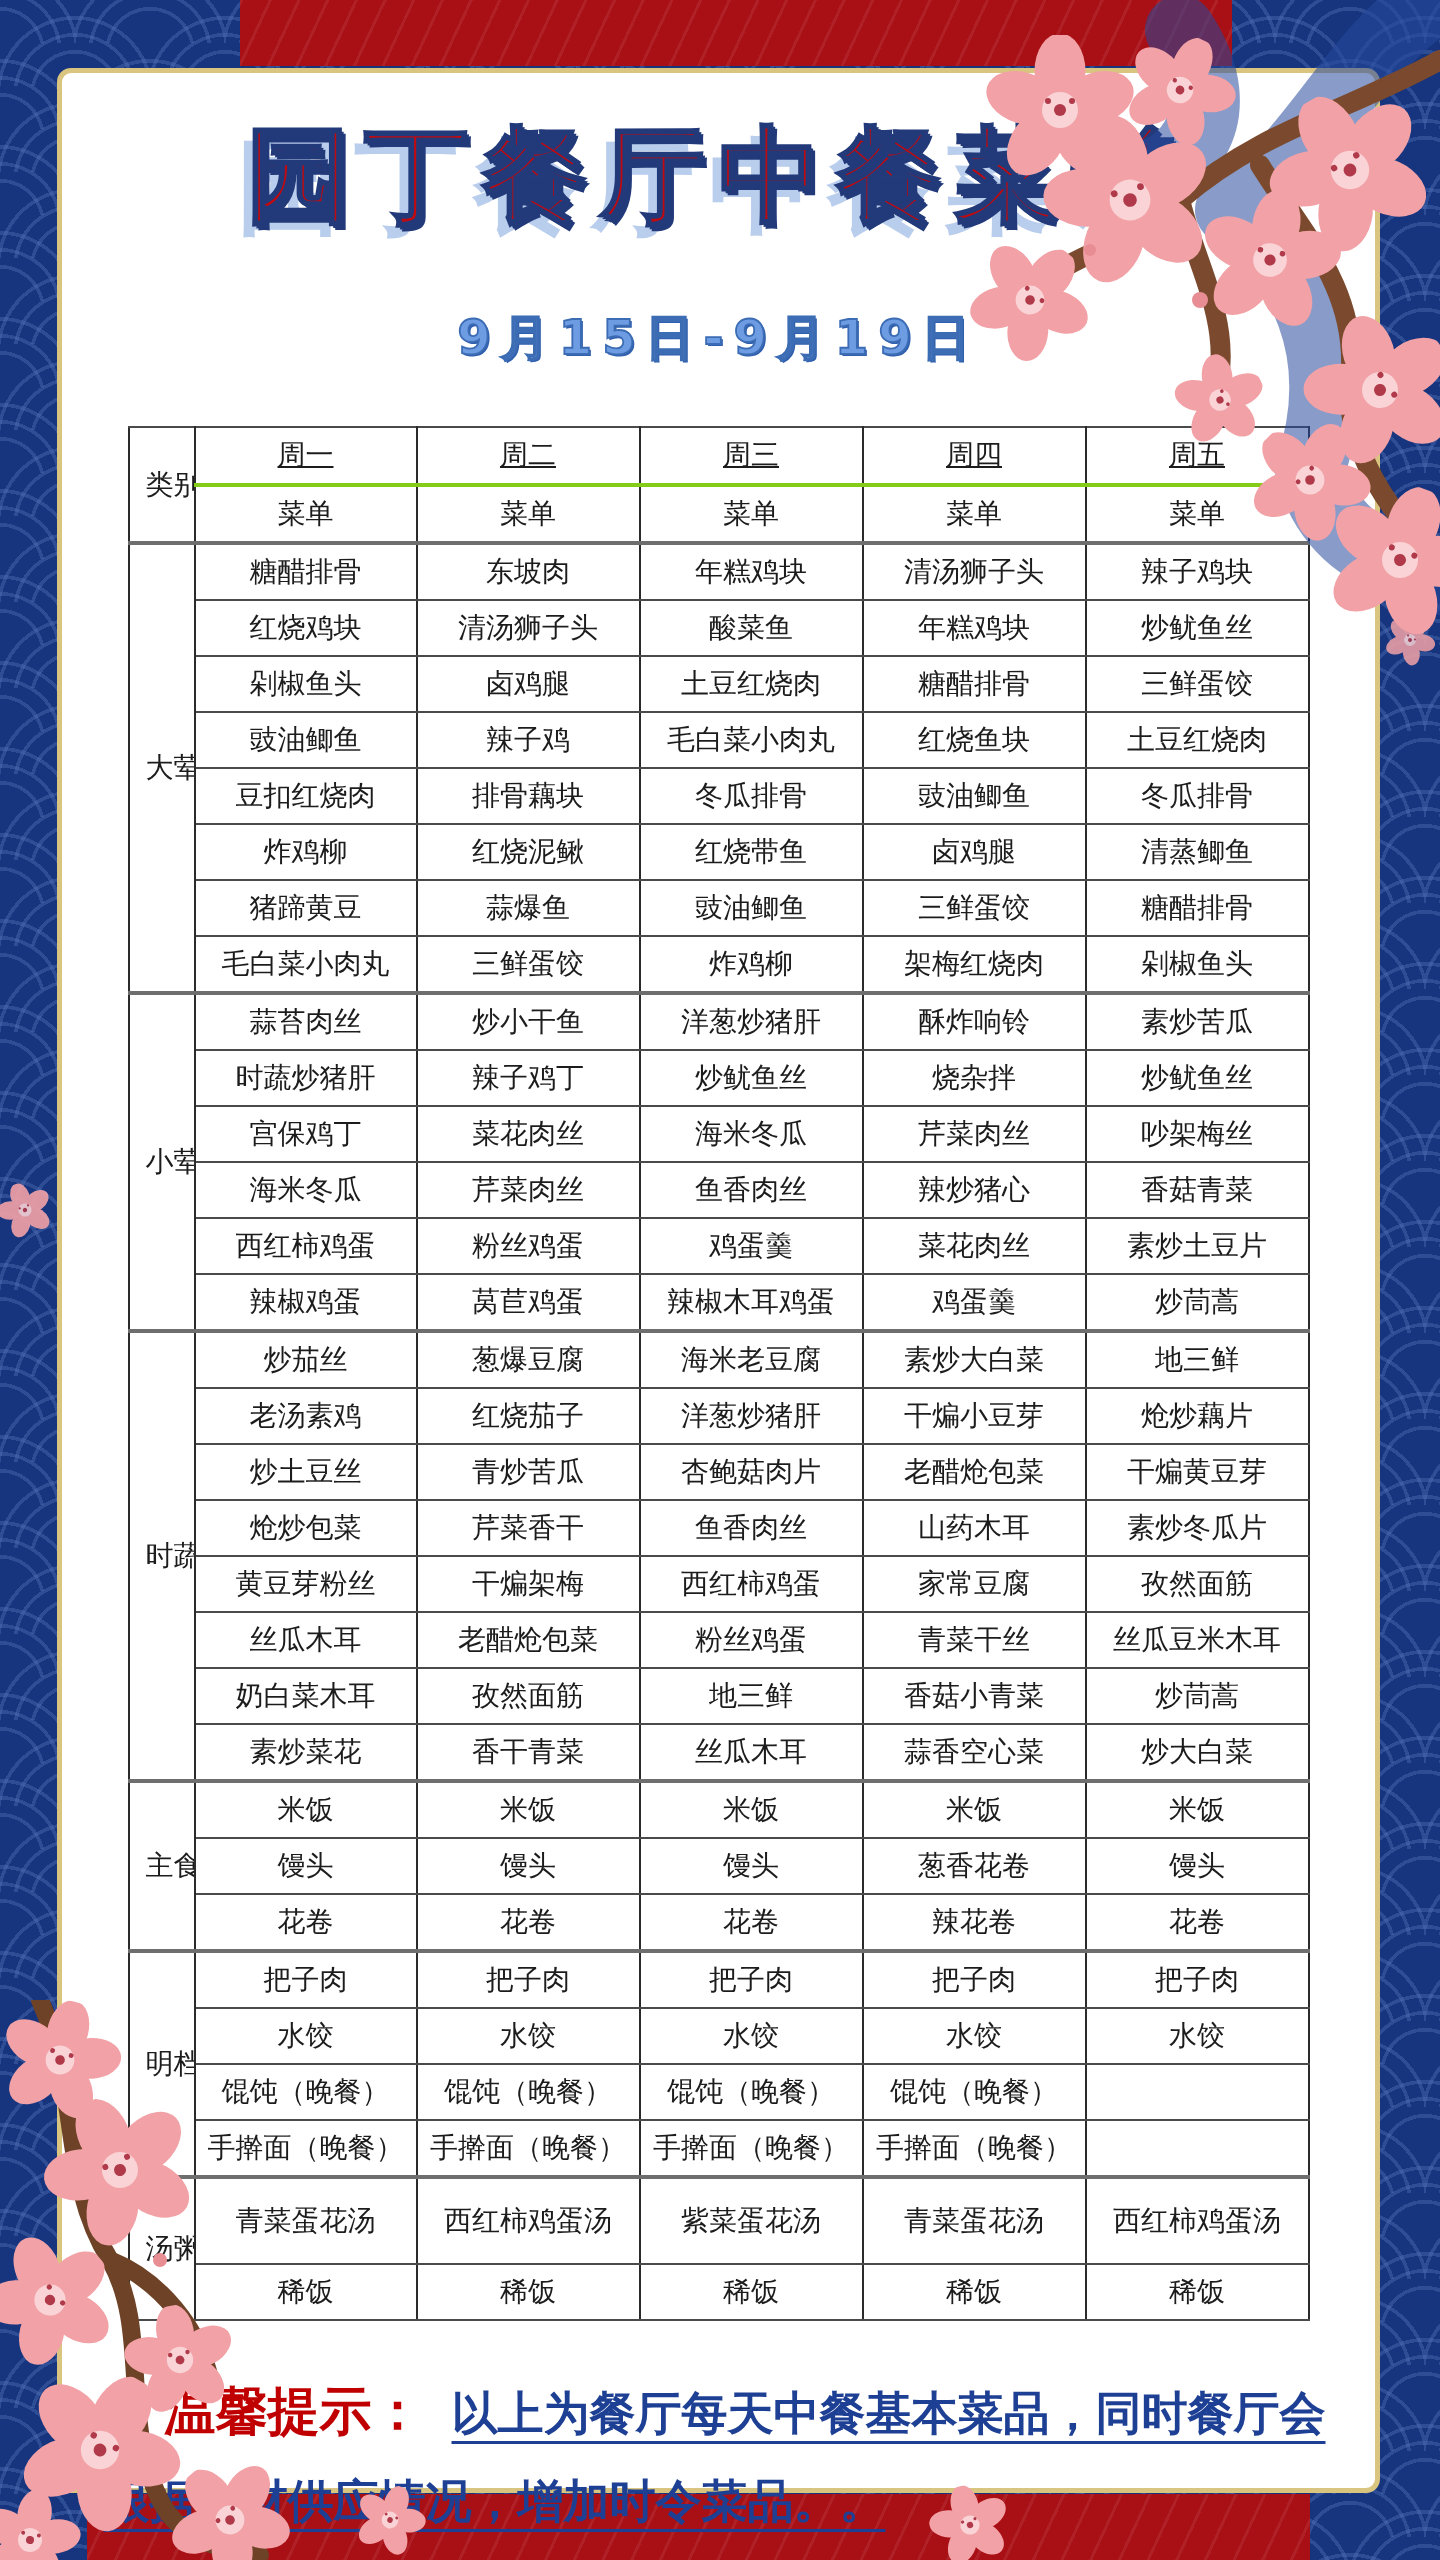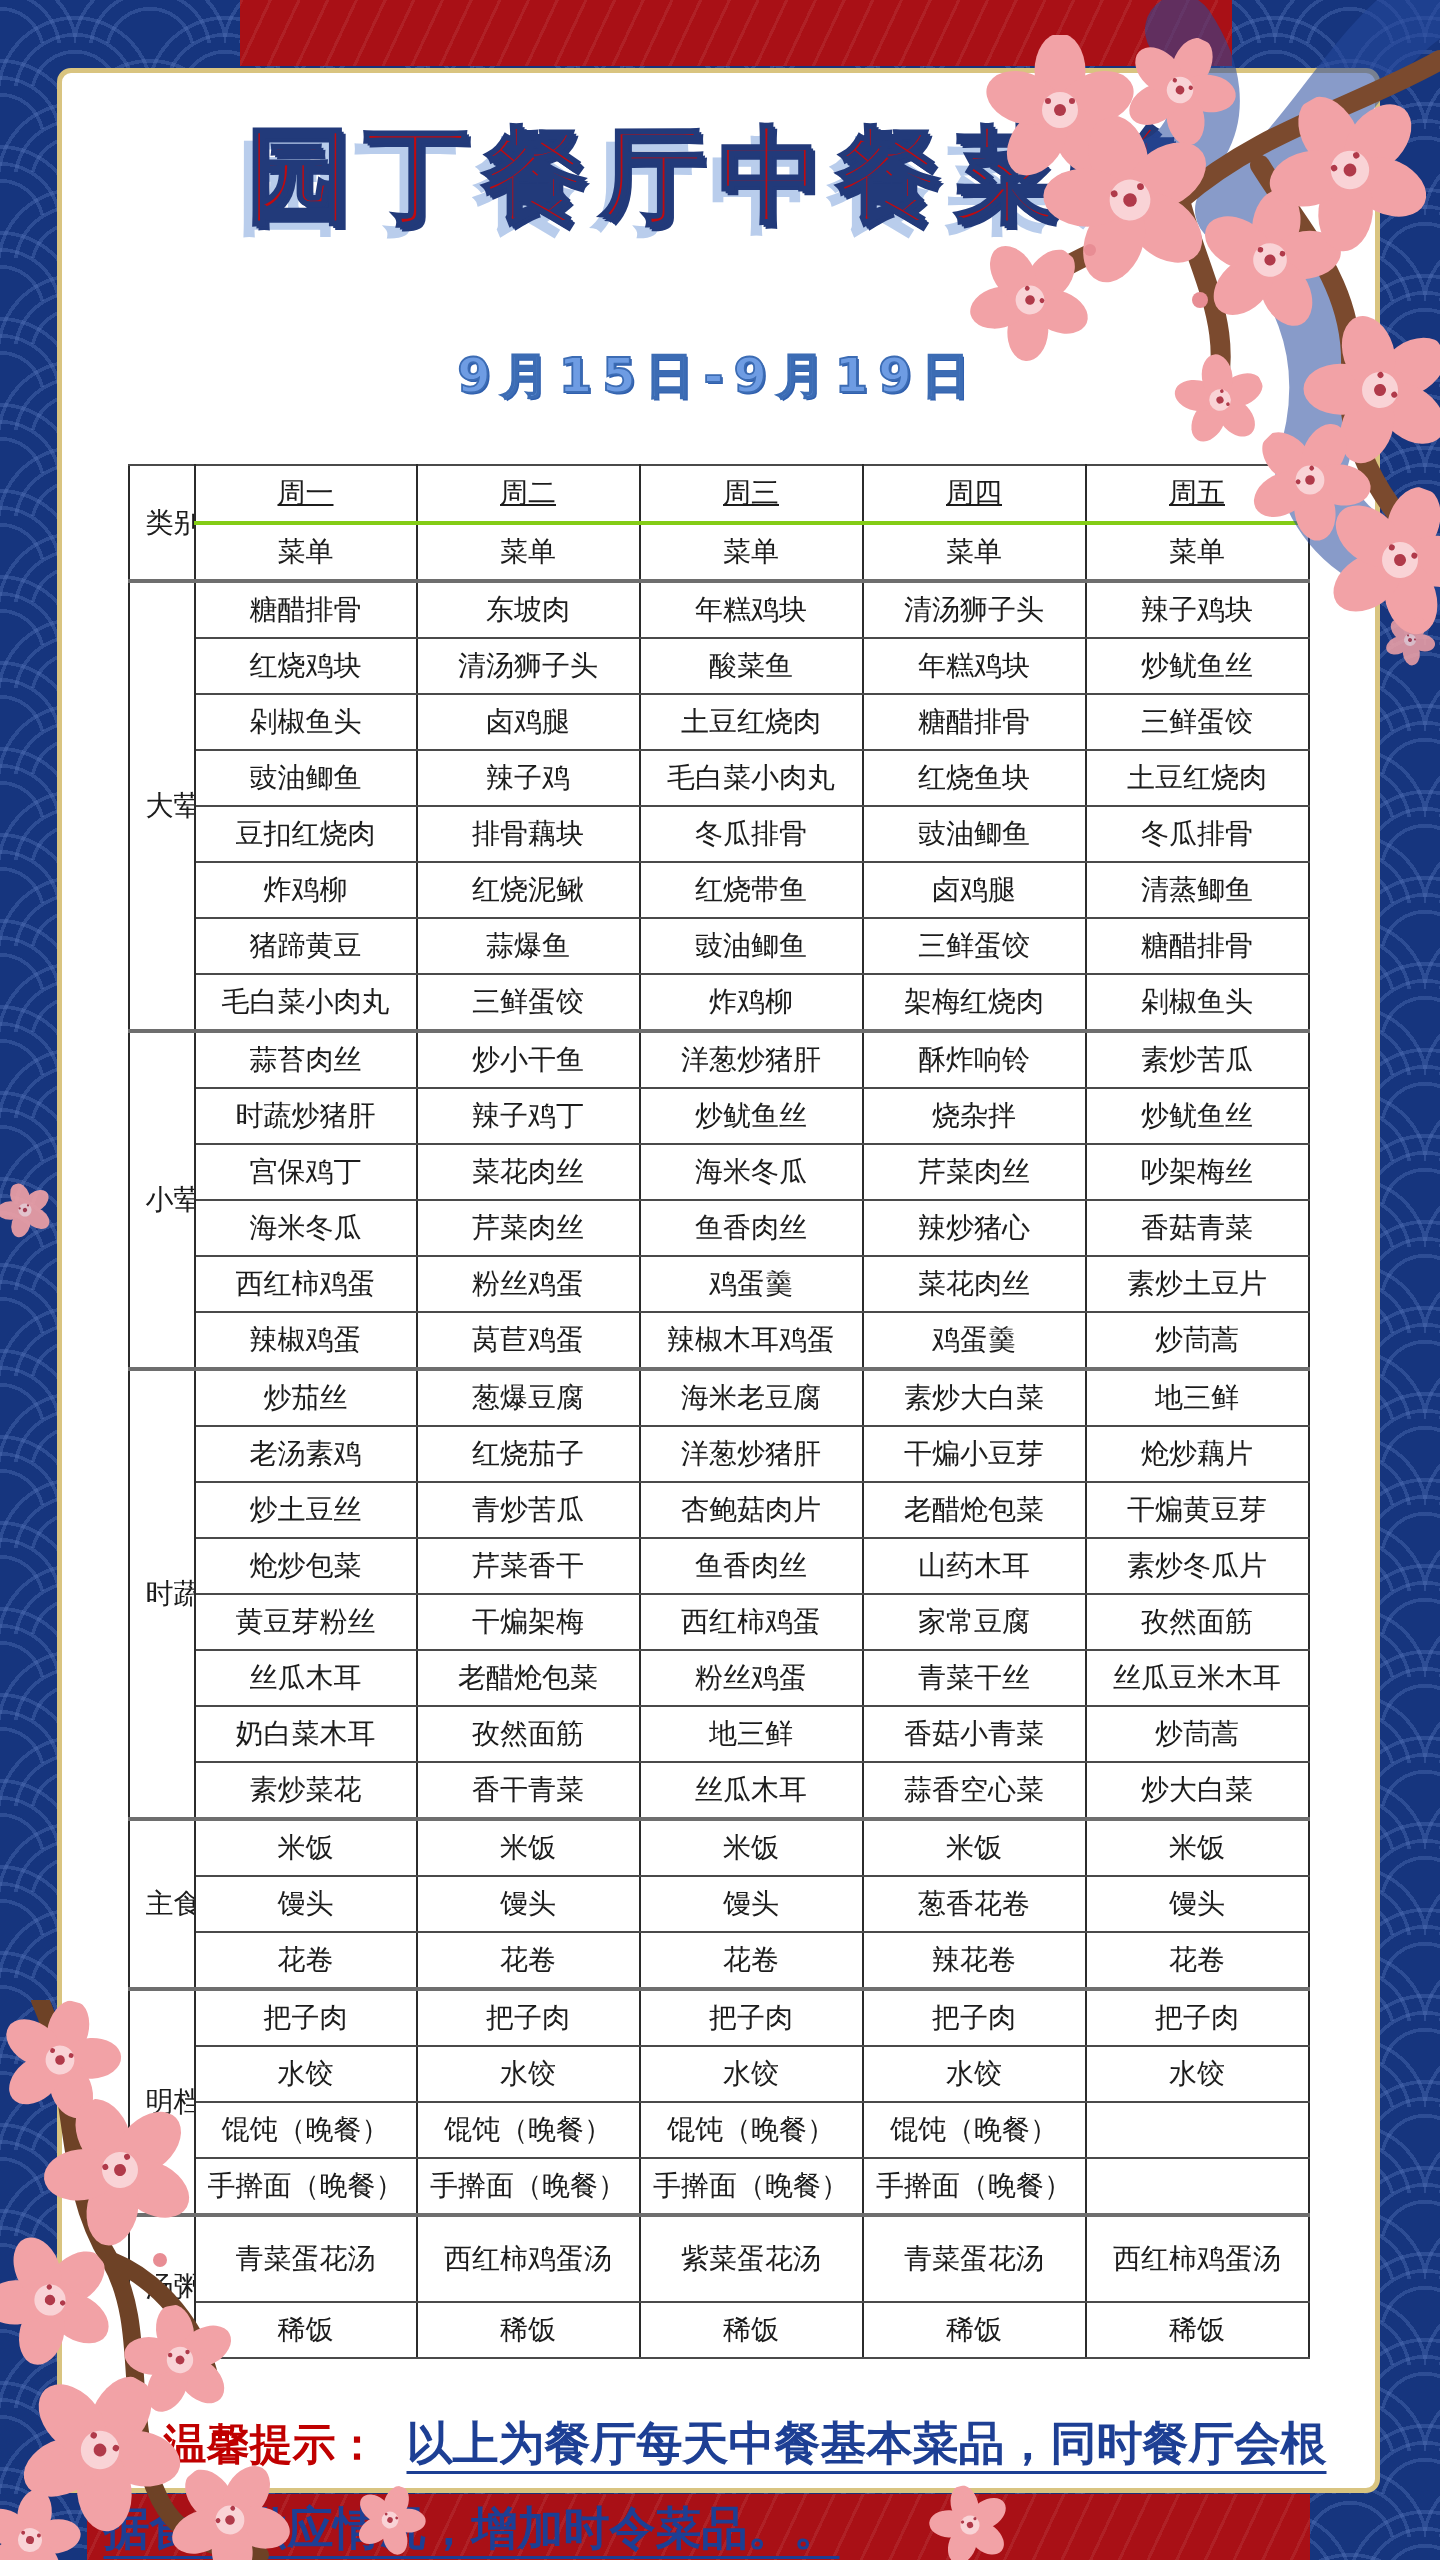--- a/index.html
+++ b/index.html
@@ -30,21 +30,21 @@
   }
   .page-title{
     margin:40px 0 0;text-align:center;
     font-family:"DejaVu Sans","Liberation Sans",sans-serif;
     font-size:104px;font-weight:900;letter-spacing:14px;line-height:1.2;
     color:#c00a0f;
     -webkit-text-stroke:2.5px #223a7a;
     text-shadow:3px 3px 0 #223a7a,5px 5px 0 #223a7a,-10px 12px 0 #b9cdec;
   }
   .date-range{
-    margin:106px 0 0;text-align:center;
+    margin:68px 0 0;text-align:center;
     font-family:"DejaVu Sans","Liberation Sans",sans-serif;
     font-size:48px;font-weight:900;letter-spacing:10px;
     color:#6e9ce3;-webkit-text-stroke:1.8px #3c6cb4;
     text-shadow:2px 2px 0 #2f5fae;
   }
   table.menu{
     width:1180px;margin:56px auto 0;border-collapse:collapse;table-layout:fixed;
     border:2px solid #1d1d1d;
     font-size:28px;color:#1c1c1c;
   }
@@ -59,21 +59,21 @@
   tbody tr.group-start td{border-top:4px solid #6e6e6e;}
   tbody tr:nth-last-child(2) td{height:84px;}
   td.cat-cell{padding:0;}
   .vert{display:inline-block;width:1.15em;word-break:break-all;line-height:1.55;letter-spacing:0;}
   .notice{
     width:1230px;margin:42px auto 0;
     font-family:"DejaVu Sans","Liberation Sans",sans-serif;
     font-size:46px;font-weight:bold;line-height:1.85;
     text-indent:60px;color:#1d3f94;
   }
-  .notice .label{color:#c00000;font-size:43px;margin-right:28px;}
+  .notice .label{color:#c00000;font-size:52px;margin-right:28px;}
   .notice .body-text{text-decoration:underline;text-decoration-thickness:3px;text-underline-offset:12px;}
   .deco{position:absolute;pointer-events:none;}
 </style>
 </head>
 <body>
 
 <div class="bg-pattern"></div>
 <div class="band band-top"></div>
 <div class="band band-bottom"></div>
 

